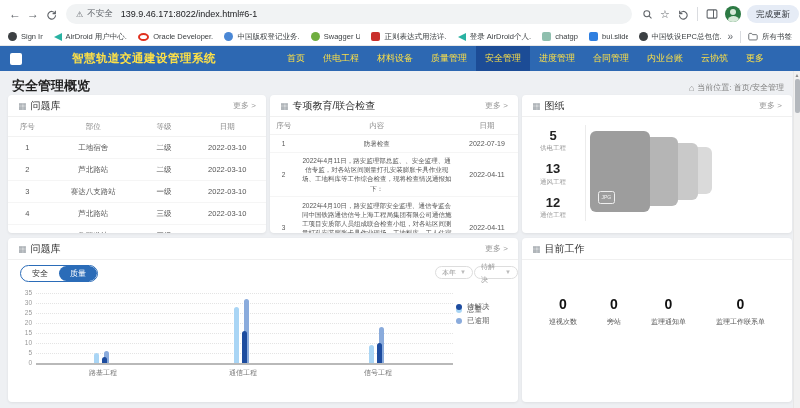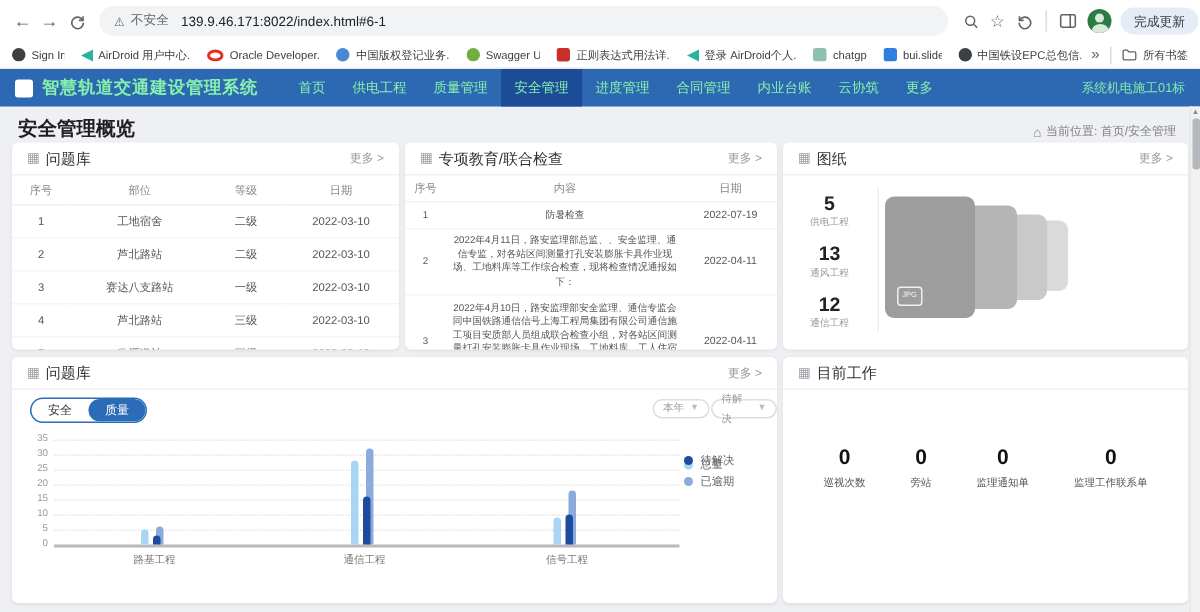--- a/index.html
+++ b/index.html
@@ -29,21 +29,21 @@
   .bm-item{display:inline-flex;align-items:center;white-space:nowrap;overflow:hidden;min-width:0;flex:0 1 auto;}
   .bm-icon{display:inline-block;width:9px;height:9px;border-radius:50%;margin-right:4px;flex:0 0 auto;}
   .bm-icon.red-badge,.bm-icon.chatgpt,.bm-icon.blue-square{border-radius:2px;}
   .bm-icon.airdroid{width:0;height:0;background:transparent !important;border-top:4.5px solid transparent;border-bottom:4.5px solid transparent;border-right:8px solid #29b2a2;border-radius:0;}
   .bm-icon.oracle-ring{width:7px;height:4px;border-radius:50%;border:2px solid #e0301e;background:transparent !important;}
   .bm-right{display:flex;align-items:center;margin-left:auto;flex:0 0 auto;gap:7px;padding-left:6px;}
   .bm-overflow{font-size:10px;color:#5f6368;}
   .bm-sep{width:1px;height:12px;background:#dadce0;}
   .bm-all{display:inline-flex;align-items:center;gap:4px;color:#3c4043;}
   
-  .navbar{position:absolute;top:46px;left:0;right:0;height:25px;background:#2d68b2;display:flex;align-items:center;color:#86efac;padding:0 10px;box-sizing:border-box;}
+  .navbar{position:absolute;top:46px;left:0;right:0;height:25px;background:#2d68b2;display:flex;align-items:center;color:#fde047;padding:0 10px;box-sizing:border-box;gap:44px;}
   .logo{width:12px;height:12px;background:#fff;border-radius:2px;margin-right:6px;flex:0 0 auto;}
   .brand{font-size:11.5px;font-weight:bold;letter-spacing:0.5px;white-space:nowrap;}
   .menu{display:flex;align-items:stretch;height:25px;margin-left:18px;}
   .menu .mi{font-size:9px;line-height:25px;padding:0 9px;white-space:nowrap;cursor:default;}
   .menu .mi.active{background:#1c4c96;}
   .nav-right{margin-left:auto;display:flex;align-items:center;gap:10px;}
   .project{font-size:8.5px;opacity:.95;white-space:nowrap;}
   
   .page-title{position:absolute;top:77px;left:12px;margin:0;font-size:13px;font-weight:bold;color:#1f1f1f;}
   .breadcrumb{position:absolute;top:82px;right:16px;font-size:8px;color:#808080;display:flex;align-items:center;gap:3px;}
@@ -199,20 +199,21 @@
     </span>
   </div>
 </div>
 
 <div class="navbar">
   <span class="logo"></span>
   <span class="brand">智慧轨道交通建设管理系统</span>
   <nav class="menu">
       <span class="mi">首页</span>
       <span class="mi">供电工程</span>
+      <span class="mi">材料设备</span>
       <span class="mi">质量管理</span>
       <span class="mi active">安全管理</span>
       <span class="mi">进度管理</span>
       <span class="mi">合同管理</span>
       <span class="mi">内业台账</span>
       <span class="mi">云协筑</span>
       <span class="mi">更多</span>
     </nav>
   <div class="nav-right">
     <span class="project">系统机电施工01标</span>

